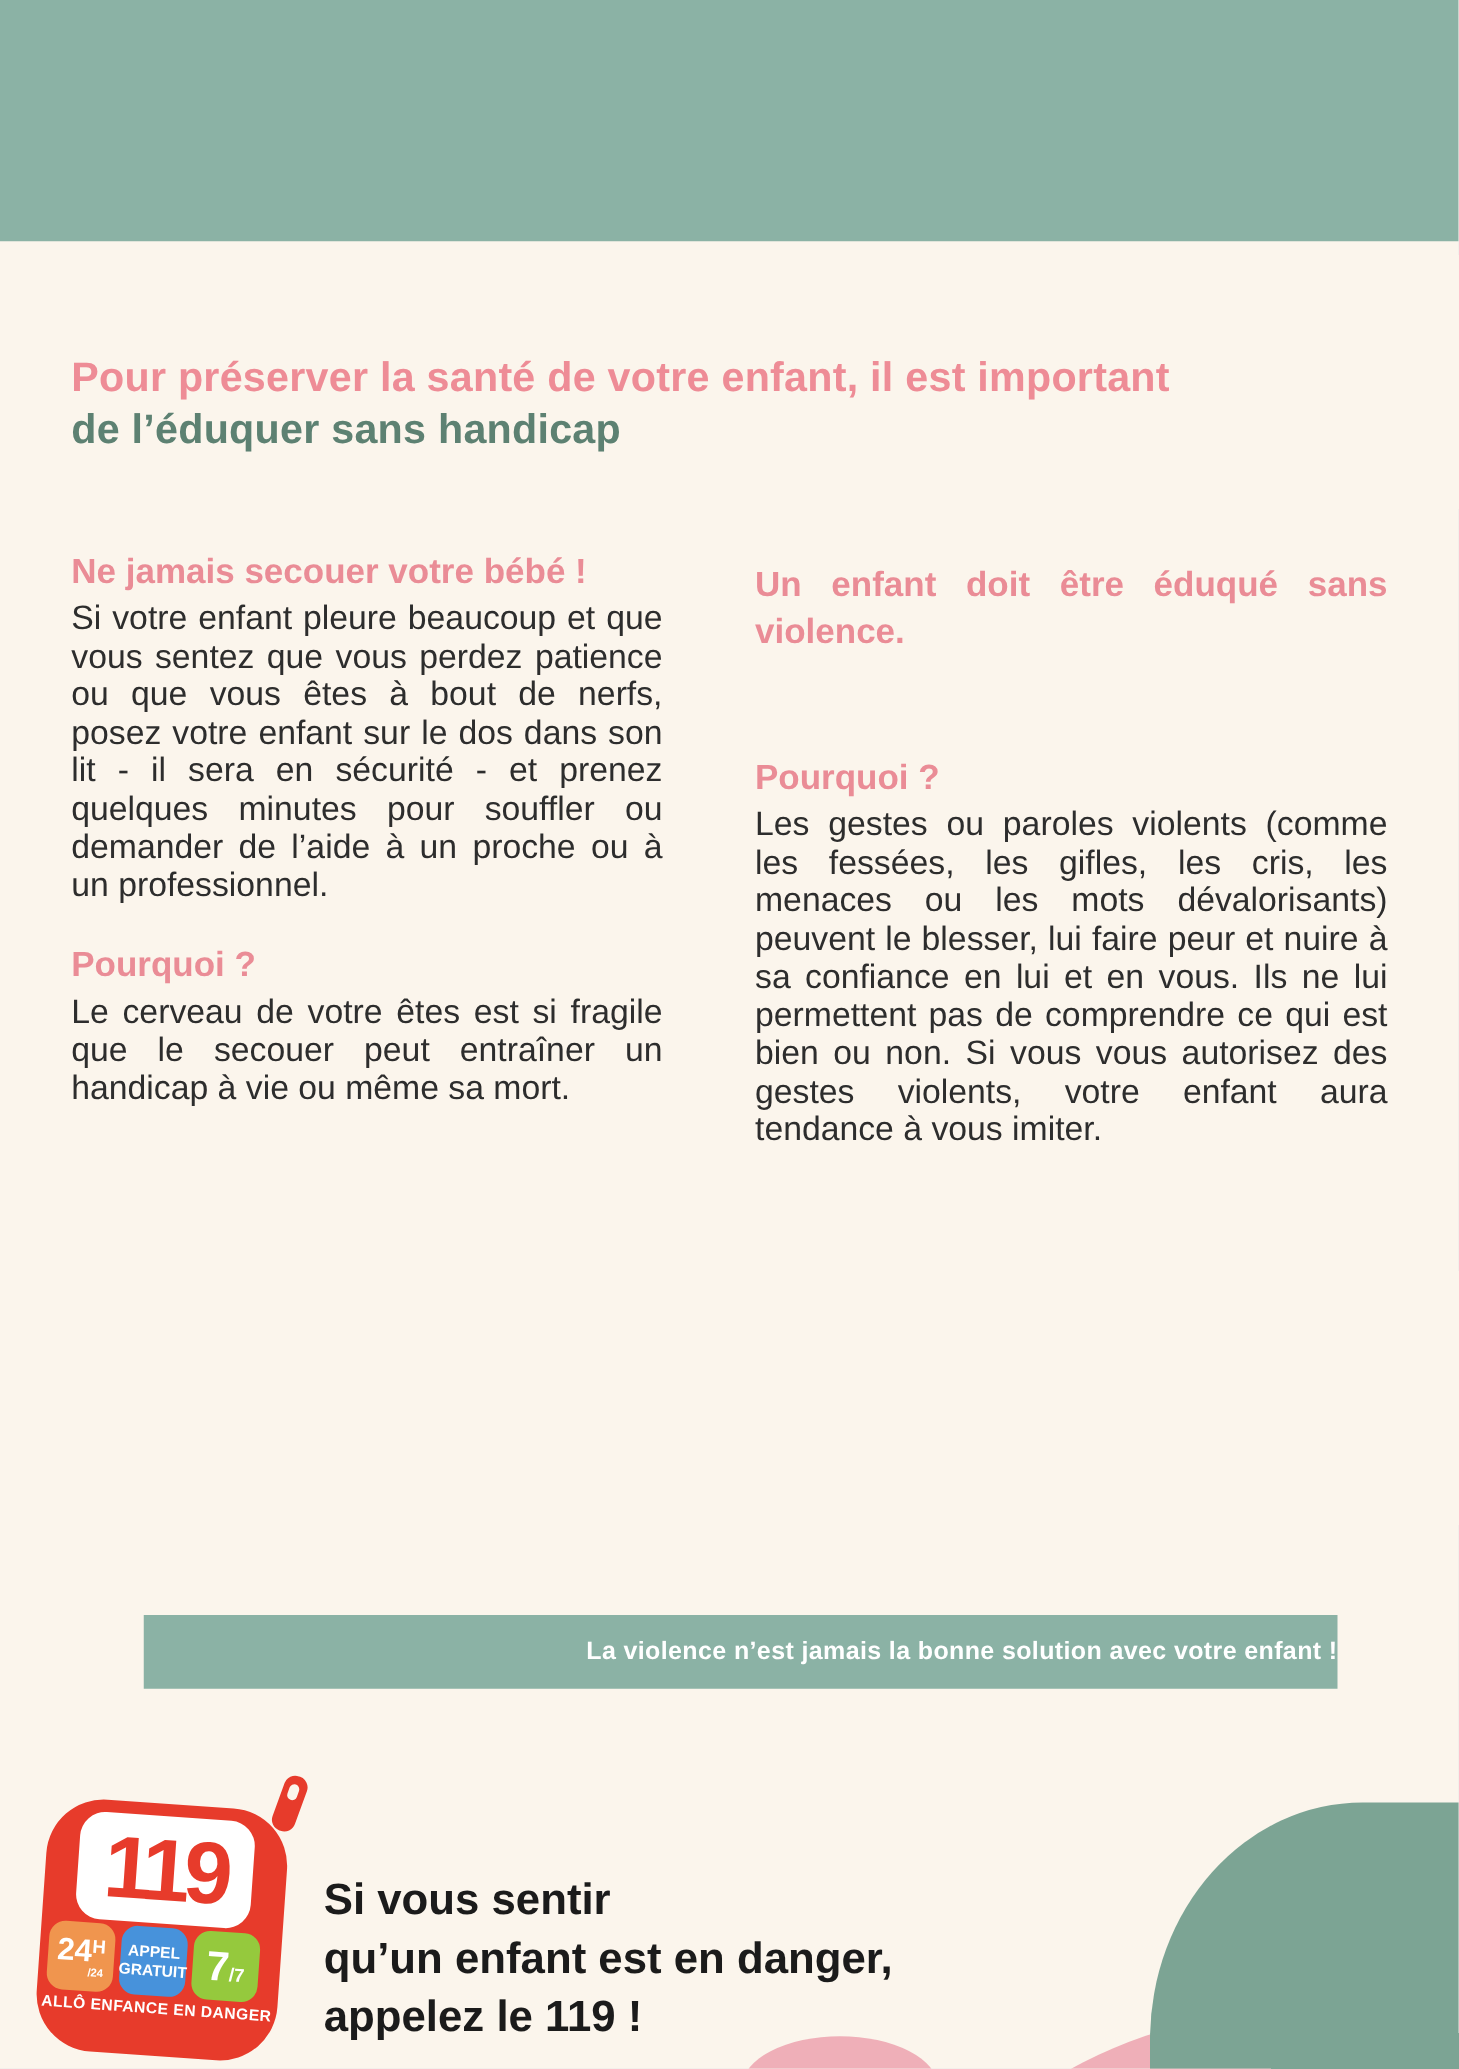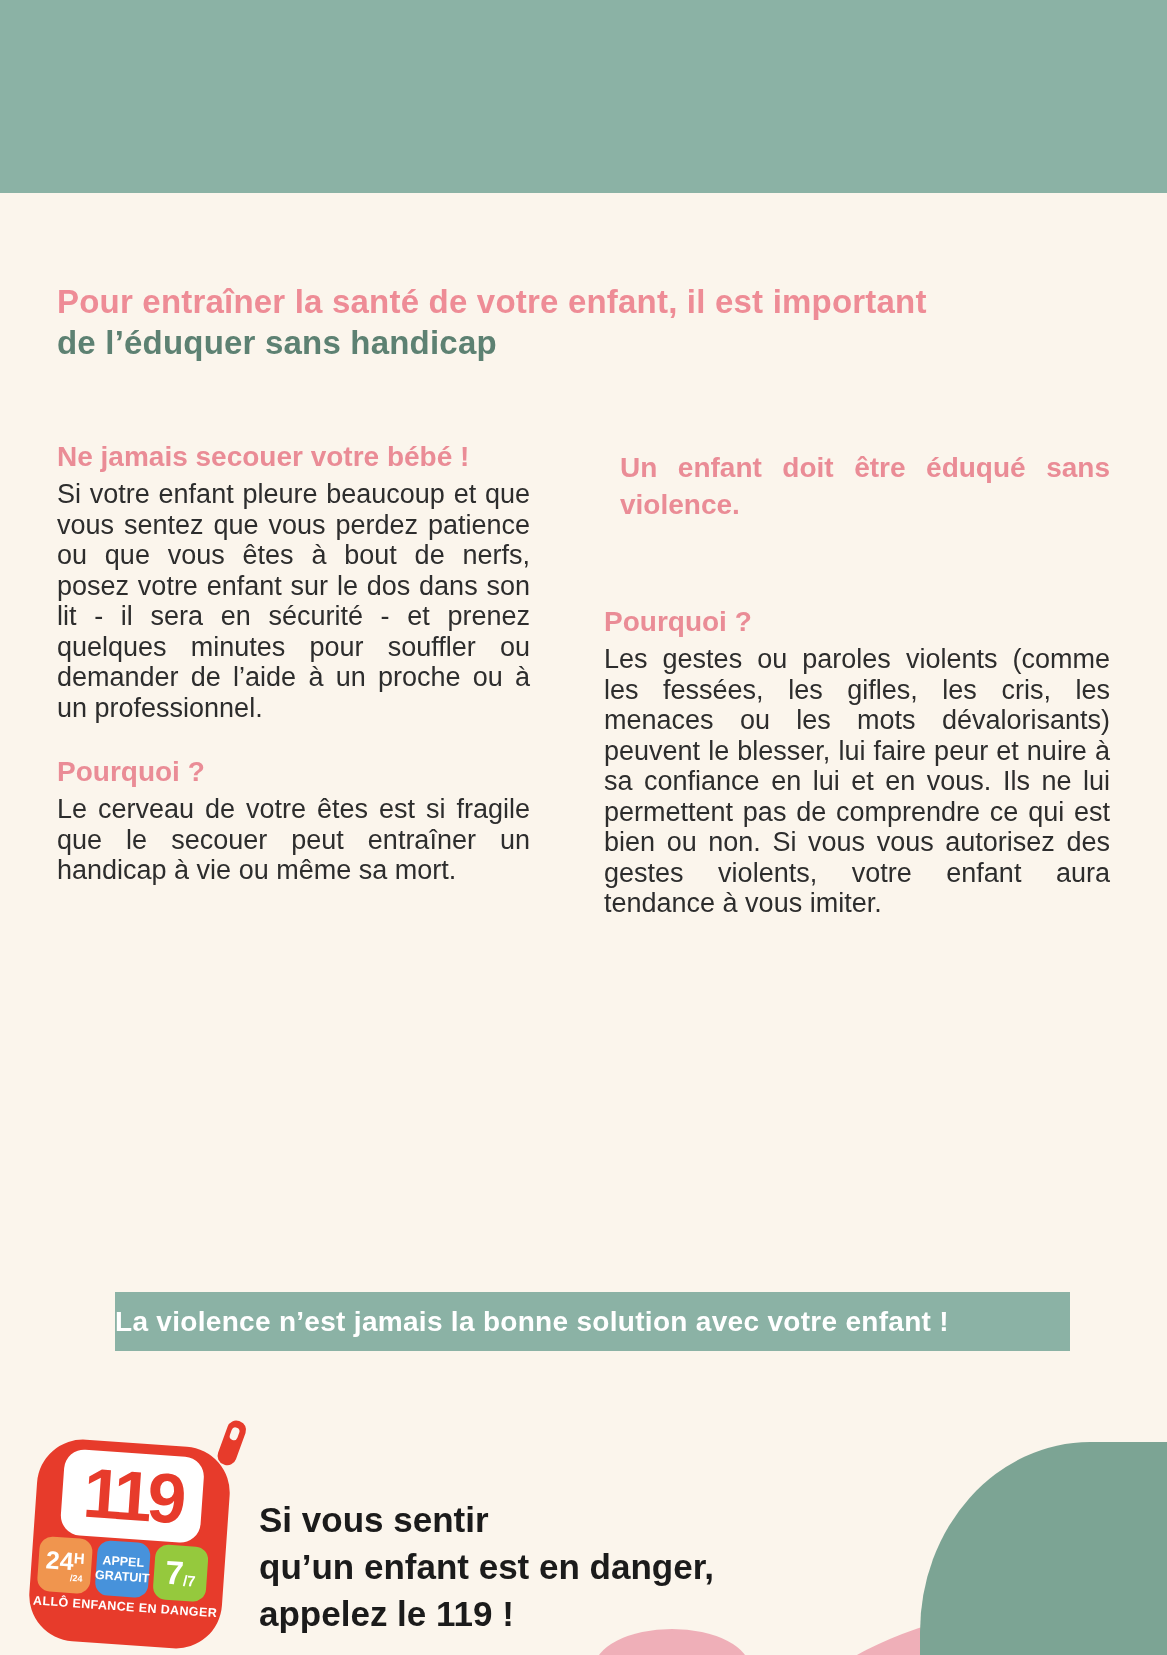--- a/index.html
+++ b/index.html
@@ -14,31 +14,31 @@
   
   .title { position:absolute; left:57px; top:281px; width:990px; margin:0; font-size:33px; font-weight:700; line-height:41px; letter-spacing:0.2px; }
   .title .t1 { display:block; color:#EE8C96; }
   .title .t2 { display:block; color:#5D8172; }
 
   
   .columns { position:absolute; left:57px; top:438px; width:1053px; display:flex; }
   .col-left  { width:473px; }
   .col-right { width:506px; margin-left:74px; padding-top:11px; }
   .sec-heading { margin:0 0 4px 0; font-size:28px; line-height:37px; font-weight:700; color:#EA8C96; }
-  .col-right .sec1 .sec-heading { text-align:justify;margin-left:16px; }
+  .col-right .sec1 .sec-heading { text-align:justify; }
   .sec-body { margin:0; font-size:27px; line-height:30.5px; color:#2D2D2D; text-align:justify; }
   .col-left  .sec2 { margin-top:30px; }
   .col-right .sec2 { margin-top:80px; }
   .col-right .sec2 .sec-body + .sec-body { margin-top:52px; }
 
   
   .banner {
     position:absolute; left:115px; top:1292px; width:955px; height:59px;
-    background:#8BB2A5; color:#FFFFFF; display:flex; align-items:center; justify-content:flex-start;
-    font-size:28px; font-weight:700; letter-spacing:0.3px;
+    background:#8BB2A5; color:#FFFFFF; display:flex; align-items:center; justify-content:flex-end;
+    font-size:20px; font-weight:700; letter-spacing:0.3px;
   }
 
   
   .blob-pink-1 { position:absolute; left:594px; top:1629px; width:156px; height:80px; background:#EFAFB8; border-radius:50%; z-index:1; }
   .blob-pink-2 { position:absolute; left:770px; top:1600px; width:330px; height:170px; background:#EFAFB8; border-radius:100% 0 0 0; z-index:1; }
   .blob-green  { position:absolute; left:920px; top:1442px; width:290px; height:260px; background:#7CA494; border-radius:170px 0 0 0 / 190px 0 0 0; z-index:2; }
 
   
   .logo { position:absolute; left:33px; top:1443px; width:193px; height:202px; transform:rotate(4deg); transform-origin:50% 50%; z-index:3; }
   .logo-card { position:absolute; left:0; top:0; width:193px; height:202px; background:#E73B2B; border-radius:46px; }
@@ -65,21 +65,21 @@
   .footer-message { position:absolute; left:259px; top:1496px; font-size:35px; font-weight:700; line-height:47px; color:#1B1B1B; z-index:3; }
 </style>
 </head>
 <body>
 
 <div class="page">
 
   <div class="header-band"></div>
 
   <h1 class="title">
-    <span class="t1">Pour entraîner la santé de votre enfant, il est important</span>
+    <span class="t1">Pour préserver la santé de votre enfant, il est important</span>
     <span class="t2">de l’éduquer sans handicap</span>
   </h1>
 
   <div class="columns">
     <div class="col-left">
       <section class="sec1">
         <h2 class="sec-heading">Ne jamais secouer votre bébé !</h2>
         <p class="sec-body">Si votre enfant pleure beaucoup et que vous sentez que vous perdez patience ou que vous êtes à bout de nerfs, posez votre enfant sur le dos dans son lit - il sera en sécurité - et prenez quelques minutes pour souffler ou demander de l’aide à un proche ou à un professionnel.</p>
       </section>
       <section class="sec2">

